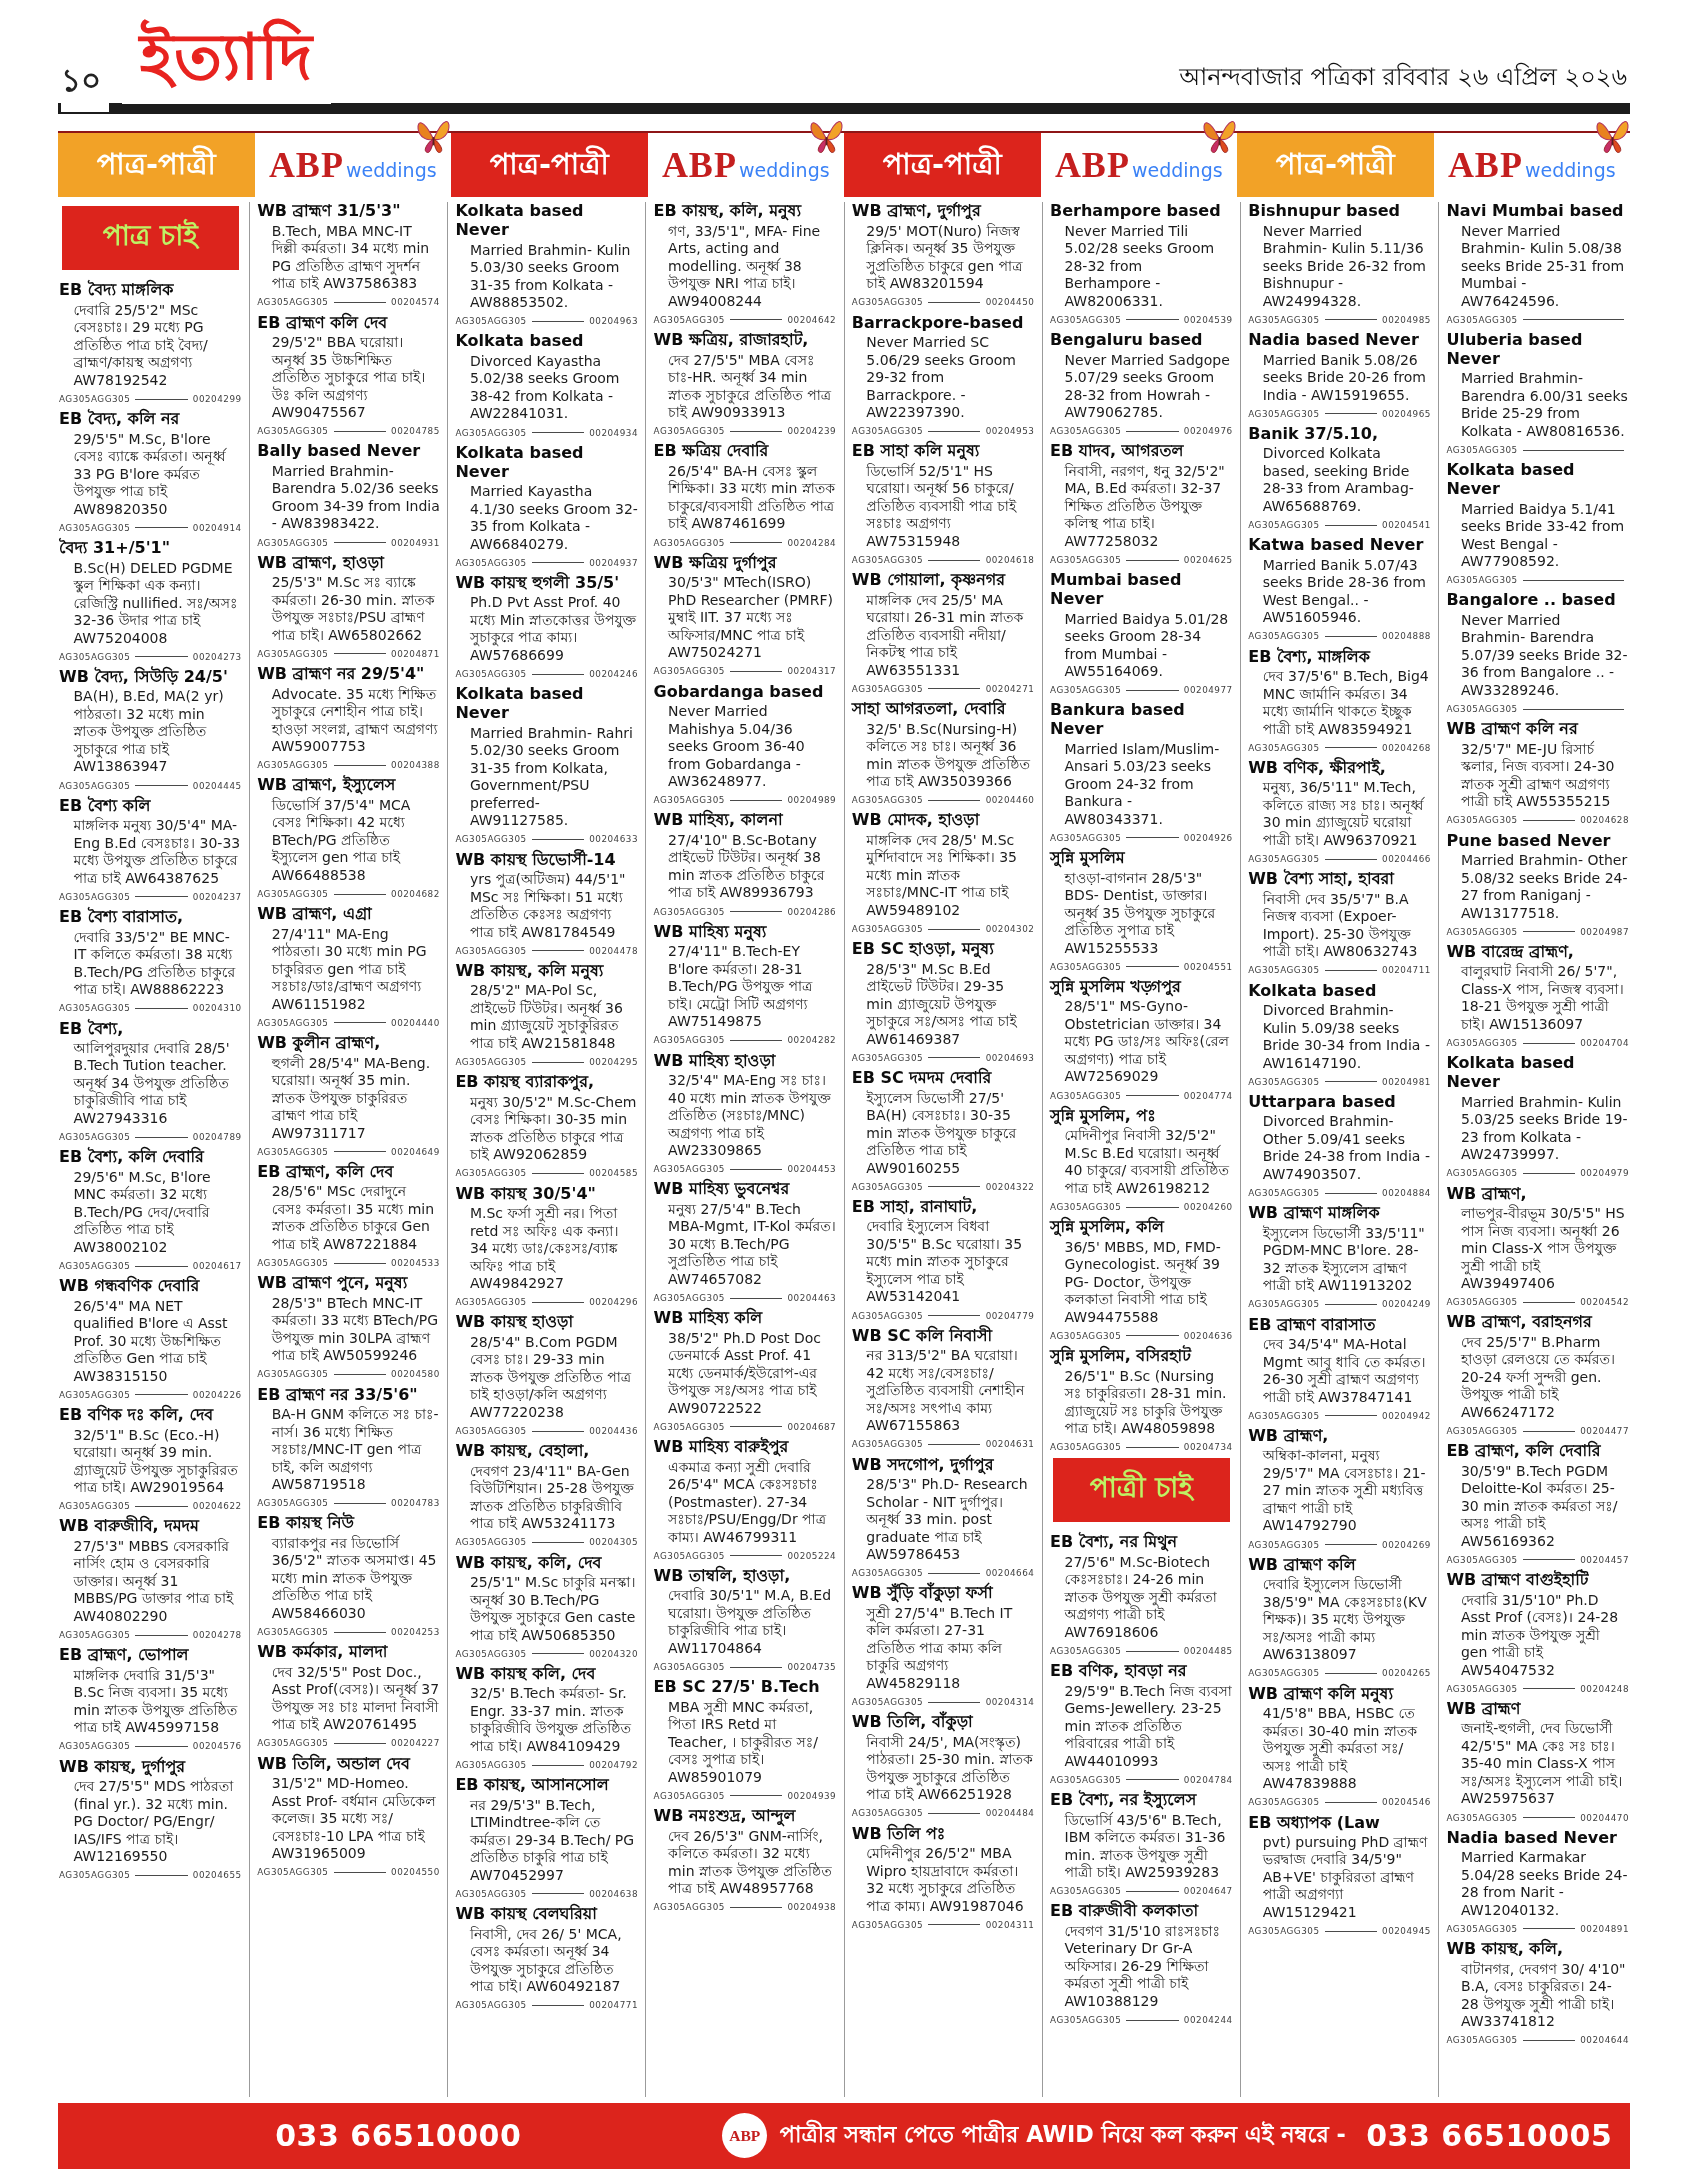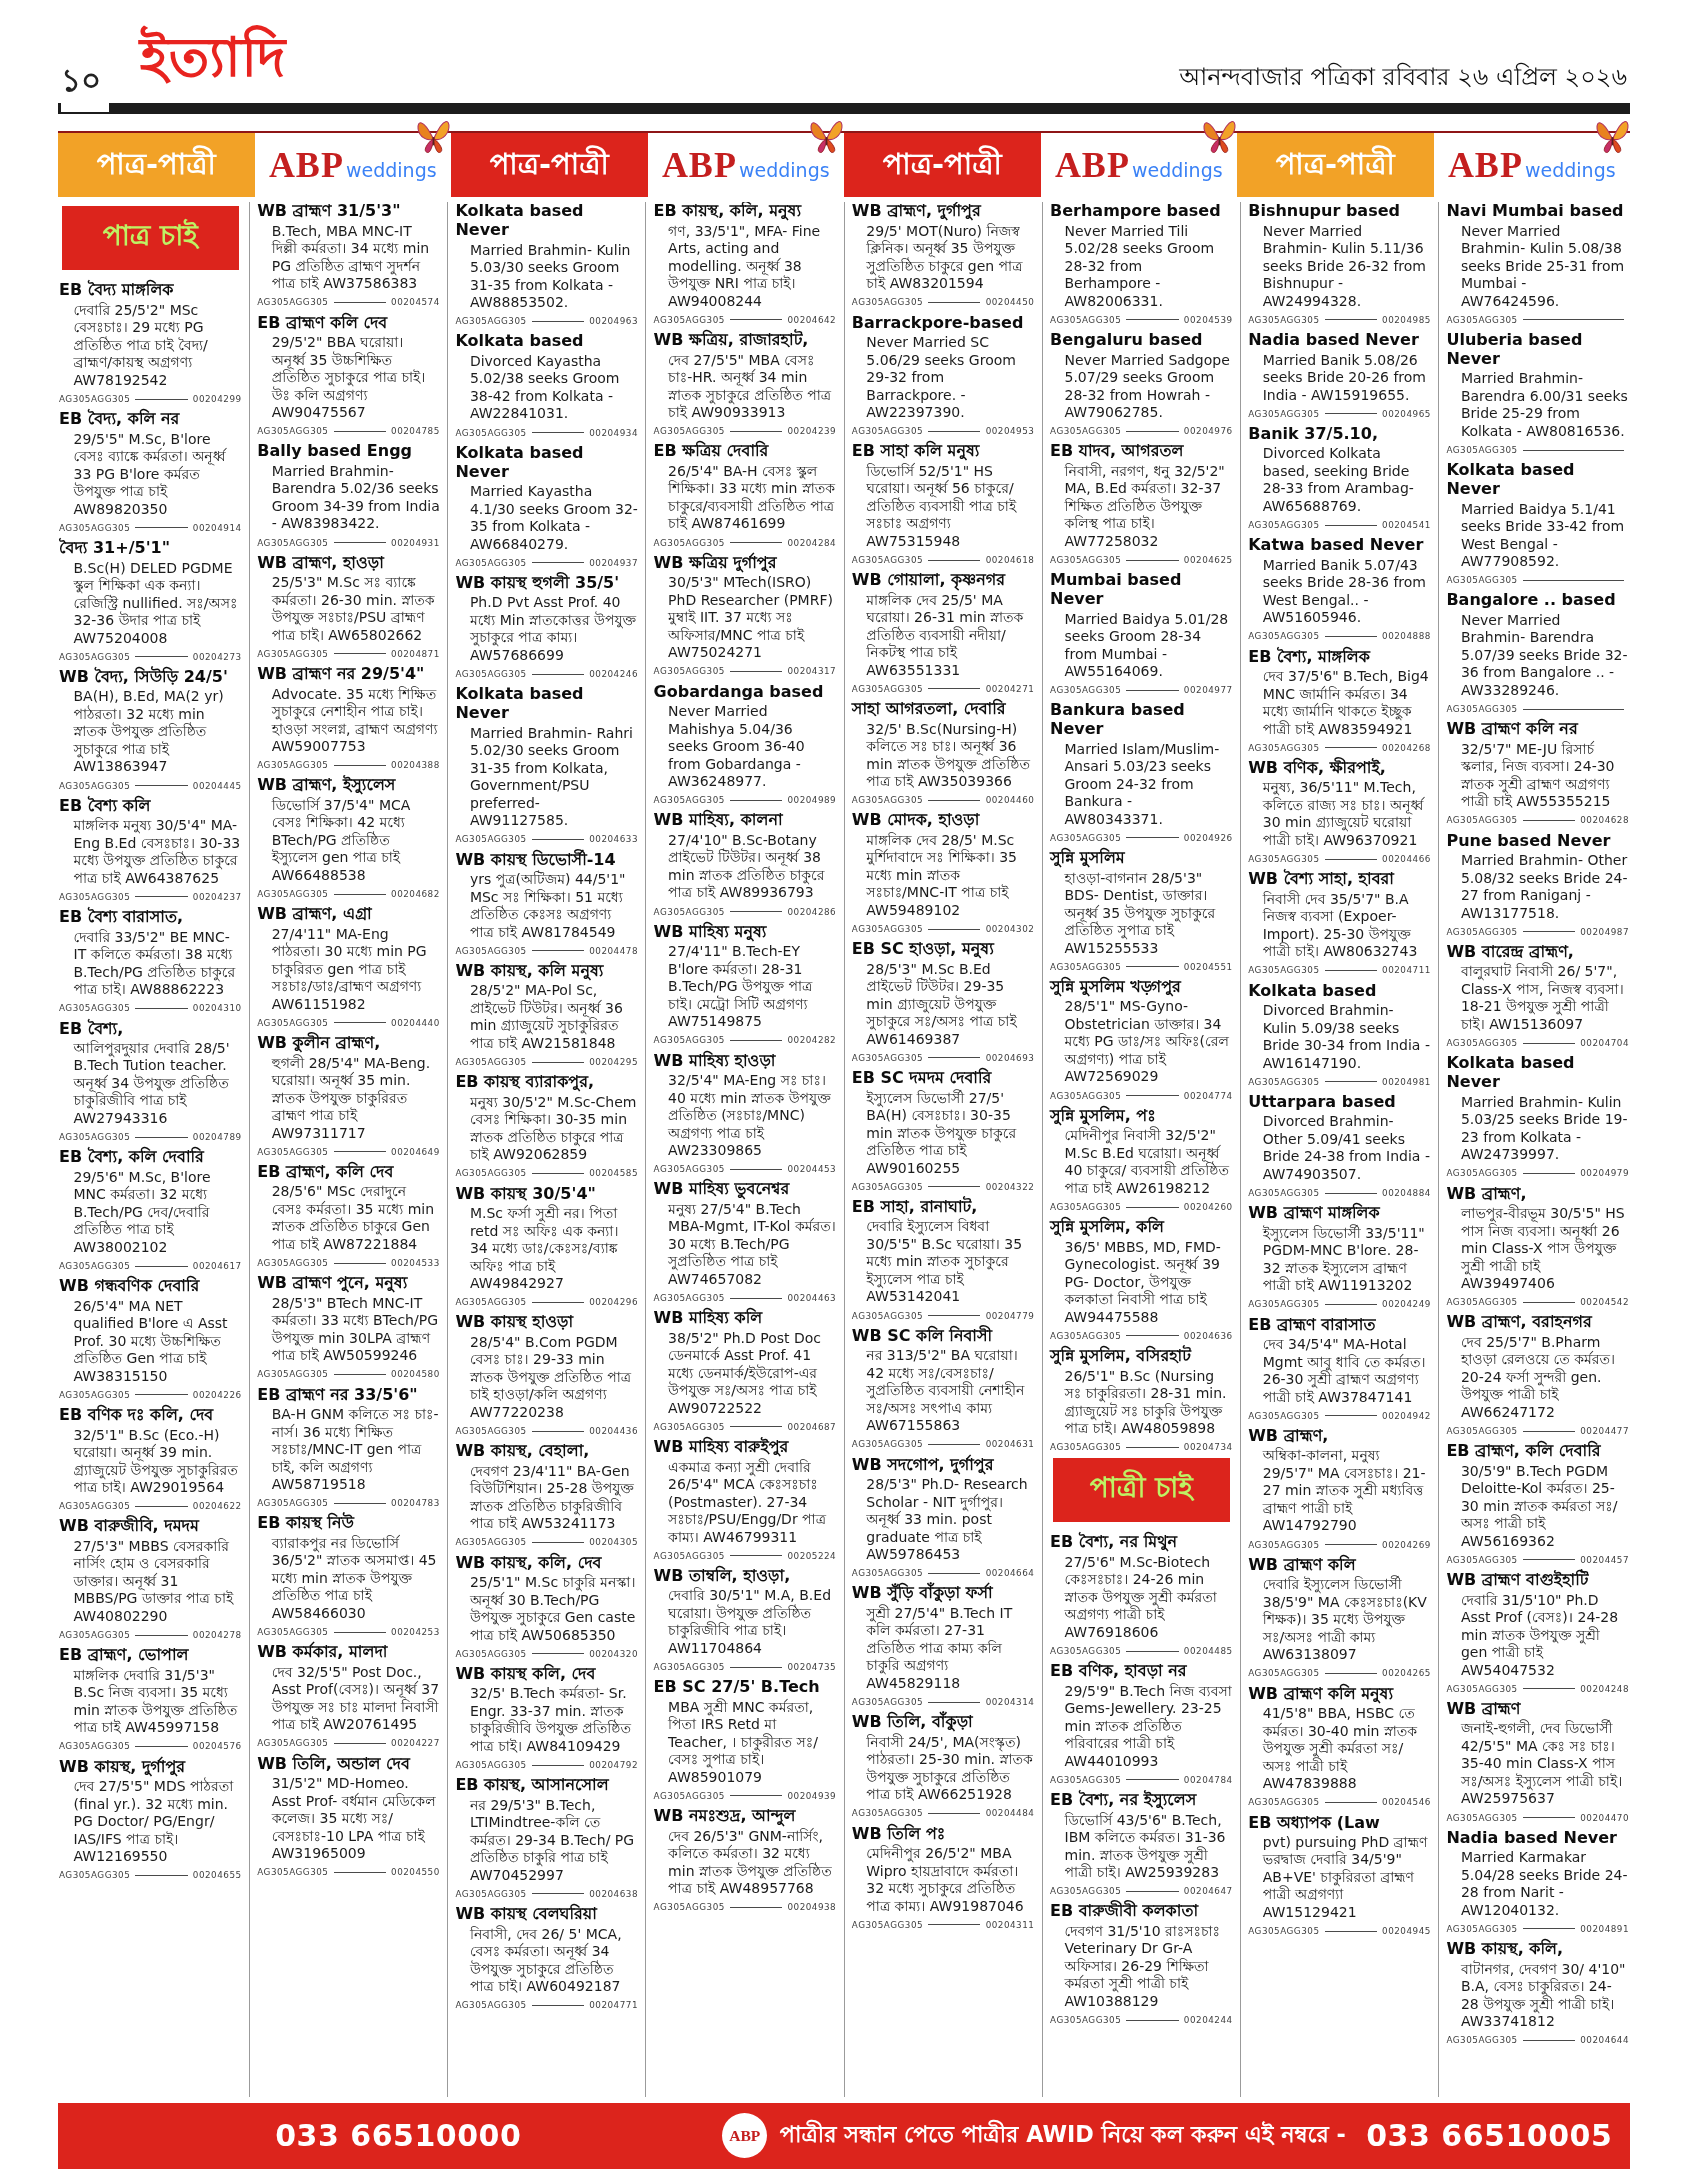--- a/index.html
+++ b/index.html
@@ -3,23 +3,23 @@
 <meta charset="utf-8">
 <title>ABP Weddings Classifieds</title>
 <style>
   html,body{margin:0;padding:0;background:#e9e9e9;}
   .page{position:relative;width:1688px;height:2183px;background:#ffffff;margin:0 auto;
         font-family:"DejaVu Sans",sans-serif;color:#111;overflow:hidden;}
   
   .hdr{position:relative;height:131px;padding-left:48px;}
   .hdr-bar{position:absolute;left:58px;right:58px;top:103px;height:11.4px;background:#1c1c1c;z-index:1;}
   .pagenum{position:absolute;left:61px;top:56px;font-size:31px;font-weight:bold;color:#222;z-index:2;background:#fff;padding:0 7.3px 4.2px 0;}
-  .masthead{position:absolute;left:122px;top:27px;font-size:54px;line-height:1;font-weight:bold;
+  .masthead{position:absolute;left:122px;top:27px;font-size:64px;line-height:1;font-weight:bold;
             color:#e8231f;background:#fff;padding:3.1px 17.7px 10.4px;z-index:2;
-            font-family:Liberation Sans, sans-serif;letter-spacing:1px;}
+            font-family:Liberation Mono, monospace;letter-spacing:1px;}
   .dateline{position:absolute;right:61px;top:58px;font-size:24px;color:#111;z-index:2;background:#fff;padding-left:10.4px;}
   
   .banner{display:flex;margin:0 58px;border-top:2.1px solid #8e1517;}
   .bcell{flex:1;height:64px;display:flex;align-items:center;justify-content:center;position:relative;}
   .bcell.label-orange{background:#f2a227;}
   .bcell.label-red{background:#dc241c;}
   .bcell.label-orange .btxt,.bcell.label-red .btxt{font-size:29px;font-weight:bold;color:#fff;}
   .bcell.abp{background:#fff;}
   .abp-wrap{display:flex;align-items:baseline;position:relative;}
   .abp-main{font-family:"Liberation Serif",serif;font-weight:bold;font-size:36px;color:#c41f1f;letter-spacing:1px;}
@@ -261,21 +261,21 @@
         <article class="ad">
           <h3>EB ব্রাহ্মণ কলি দেব</h3>
           <p>29/5'2" BBA ঘরোয়া। অনূর্ধ্ব 35 উচ্চশিক্ষিত প্রতিষ্ঠিত সুচাকুরে পাত্র চাই। উঃ কলি অগ্রগণ্য AW90475567</p>
           <div class="adcode">
             <span class="lc">AG305AGG305</span>
             <span class="rule"></span>
             <span class="rc">00204785</span>
           </div>
         </article>
         <article class="ad">
-          <h3>Bally based Engg</h3>
+          <h3>Bally based Never</h3>
           <p>Married Brahmin- Barendra 5.02/36 seeks Groom 34-39 from India - AW83983422.</p>
           <div class="adcode">
             <span class="lc">AG305AGG305</span>
             <span class="rule"></span>
             <span class="rc">00204931</span>
           </div>
         </article>
         <article class="ad">
           <h3>WB ব্রাহ্মণ, হাওড়া</h3>
           <p>25/5'3" M.Sc সঃ ব্যাঙ্কে কর্মরতা। 26-30 min. স্নাতক উপযুক্ত সঃচাঃ/PSU ব্রাহ্মণ পাত্র চাই। AW65802662</p>

